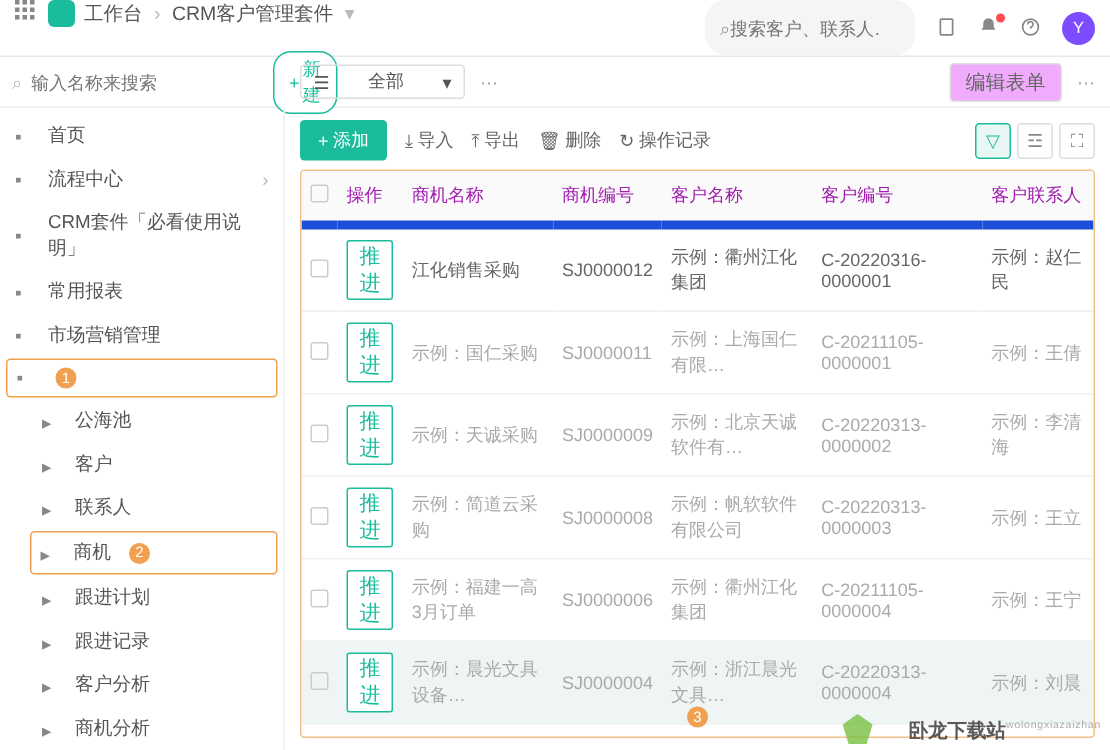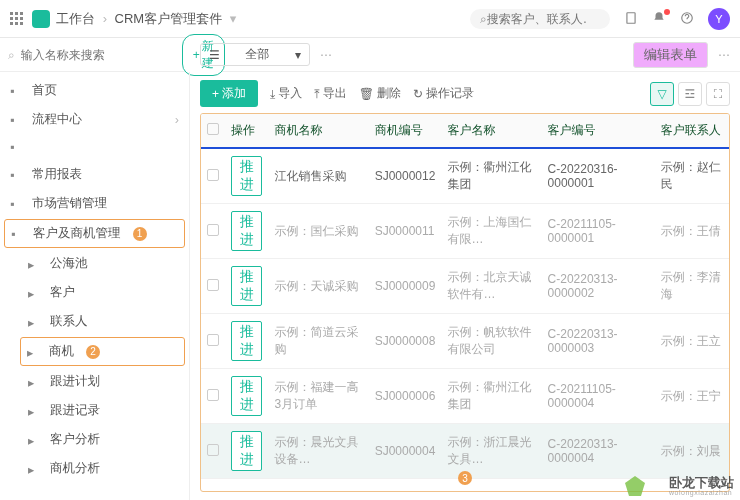--- a/index.html
+++ b/index.html
@@ -1,17 +1,17 @@
 <!DOCTYPE html>
 <html><head>
 <meta charset="utf-8">
 <style>
 * { box-sizing: border-box; margin: 0; padding: 0; }
 body { font-family: "Microsoft YaHei", Arial, sans-serif; font-size: 12px; color: #333; background: #fff; width: 740px; height: 500px; overflow: hidden; }
-.topbar { height: 38px; background: #fff; border-bottom: 1px solid #e8e8e8; display: flex; align-items: center; padding: 0 10px; }
+.topbar { height: 38px; background: #fff; border-bottom: 1px solid #e8e8e8; display: flex; padding: 0 10px; }
 .grid-icon { width: 14px; height: 14px; display: grid; grid-template-columns: repeat(3,1fr); gap: 1px; margin-right: 8px; }
 .grid-icon span { background: #888; width: 3px; height: 3px; }
 .wb-icon { width: 18px; height: 18px; background: #1abc9c; border-radius: 4px; margin-right: 6px; }
 .crumb { color: #555; font-size: 13px; }
 .crumb .sep { margin: 0 4px; color: #bbb; }
 .spacer { flex: 1; }
 .search-box { display: flex; align-items: center; background: #f5f5f5; border-radius: 14px; padding: 3px 10px; color: #999; width: 140px; }
 .search-box input { border: none; background: transparent; outline: none; font-size: 12px; width: 100px; }
 .top-icons { display: flex; gap: 12px; margin-left: 14px; align-items: center; }
 .top-icons .ico { width: 16px; height: 16px; position: relative; }
@@ -37,37 +37,37 @@
 .chev { margin-left: auto; color: #bbb; }
 .content { flex: 1; padding: 8px 10px; display: flex; flex-direction: column; }
 .toolbar { display: flex; align-items: center; gap: 12px; margin-bottom: 6px; }
 .btn-add { background: #1abc9c; color: #fff; border: none; padding: 5px 12px; border-radius: 3px; font-size: 12px; display: flex; align-items: center; gap: 3px; }
 .tb-link { color: #666; display: flex; align-items: center; gap: 3px; font-size: 12px; }
 .tb-right { margin-left: auto; display: flex; gap: 4px; }
 .sq-btn { width: 24px; height: 24px; border: 1px solid #ddd; border-radius: 3px; display: flex; align-items: center; justify-content: center; color: #888; }
 .sq-btn.active { border-color: #1abc9c; color: #1abc9c; background: #e8f7f4; }
 .table-wrap { border: 1px solid #f0c088; border-radius: 3px; flex: 1; overflow: hidden; position: relative; }
 table { width: 100%; border-collapse: collapse; font-size: 12px; }
-th { background: #fafafa; text-align: left; padding: 8px 6px; color: #14532d; border-bottom: 2px solid #1d4ed8; font-weight: normal; }
+th { background: #fafafa; text-align: left; padding: 8px 6px; color: #a21caf; border-bottom: 6px solid #1d4ed8; font-weight: normal; }
 td { padding: 7px 6px; border-bottom: 1px solid #f0f0f0; color: #666; vertical-align: middle; }
 tr.dim td { color: #aaa; }
 tr.selrow td { background: #eef5f4; }
 .cb { width: 12px; height: 12px; border: 1px solid #ccc; border-radius: 2px; display: inline-block; }
 .act-btn { border: 1px solid #1abc9c; color: #1abc9c; background: #fff; padding: 1px 6px; border-radius: 2px; font-size: 14px; }
 th:nth-child(1),td:nth-child(1){width:24px;text-align:center;}
 th:nth-child(2),td:nth-child(2){width:44px;}
 th:nth-child(3),td:nth-child(3){width:110px;}
 th:nth-child(4),td:nth-child(4){width:70px;}
 th:nth-child(5),td:nth-child(5){width:110px;margin-left:10px;}
 th:nth-child(6),td:nth-child(6){width:120px;}
 th:nth-child(7),td:nth-child(7){width:80px;font-family:Liberation Mono, monospace;}
 .num3 { position: absolute; bottom: 6px; left: 50%; transform: translateX(-50%); width: 14px; height: 14px; background: #f0a050; color: #fff; border-radius: 50%; font-size: 10px; display: flex; align-items: center; justify-content: center; }
 .watermark { position: absolute; right: 6px; bottom: 4px; display: flex; align-items: center; gap: 4px; opacity: 0.8; }
 .wm-logo { width: 20px; height: 20px; background: #7ac143; clip-path: polygon(50% 0,100% 35%,80% 100%,20% 100%,0 35%); }
-.wm-text { font-size: 13px; font-weight: bold; color: #333; display: flex; flex-direction: column; line-height: 1; margin-left: 20px; }
+.wm-text { font-size: 13px; font-weight: bold; color: #333; display: flex; line-height: 1; margin-left: 20px; }
 .wm-text small { font-size: 7px; color: #999; font-weight: normal; letter-spacing: 0.5px; }
 svg { width: 14px; height: 14px; }
 </style>
 </head>
 <body>
 
 <div class="topbar">
   <div class="grid-icon">
       <span></span>
       <span></span>
@@ -131,32 +131,32 @@
         <span class="ico">▪</span>
         <span>首页</span>
       </div>
       <div class="nav-item">
         <span class="ico">▪</span>
         <span>流程中心</span>
         <span class="chev">›</span>
       </div>
       <div class="nav-item">
         <span class="ico">▪</span>
+        <span>CRM套件「必看使用说明」</span>
       </div>
       <div class="nav-item">
         <span class="ico">▪</span>
         <span>常用报表</span>
       </div>
       <div class="nav-item">
         <span class="ico">▪</span>
         <span>市场营销管理</span>
       </div>
       <div class="nav-item hl">
         <span class="ico">▪</span>
-        <span>客户及商机管理</span>
         <span class="num-badge">1</span>
       </div>
       <div class="nav-item sub">
         <span class="ico">▸</span>
         <span>公海池</span>
       </div>
       <div class="nav-item sub">
         <span class="ico">▸</span>
         <span>客户</span>
       </div>

